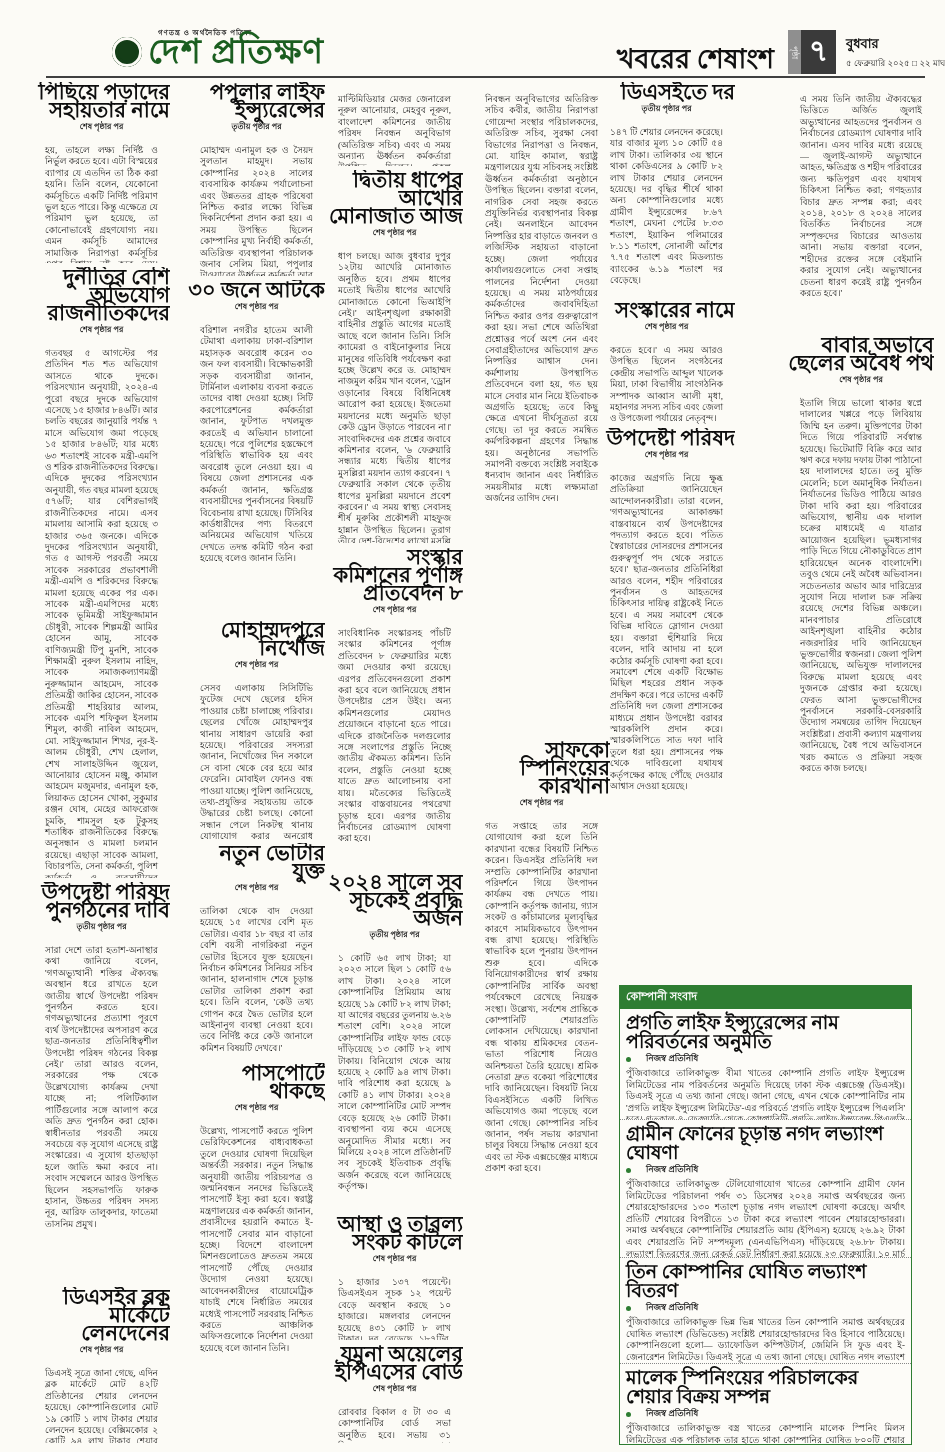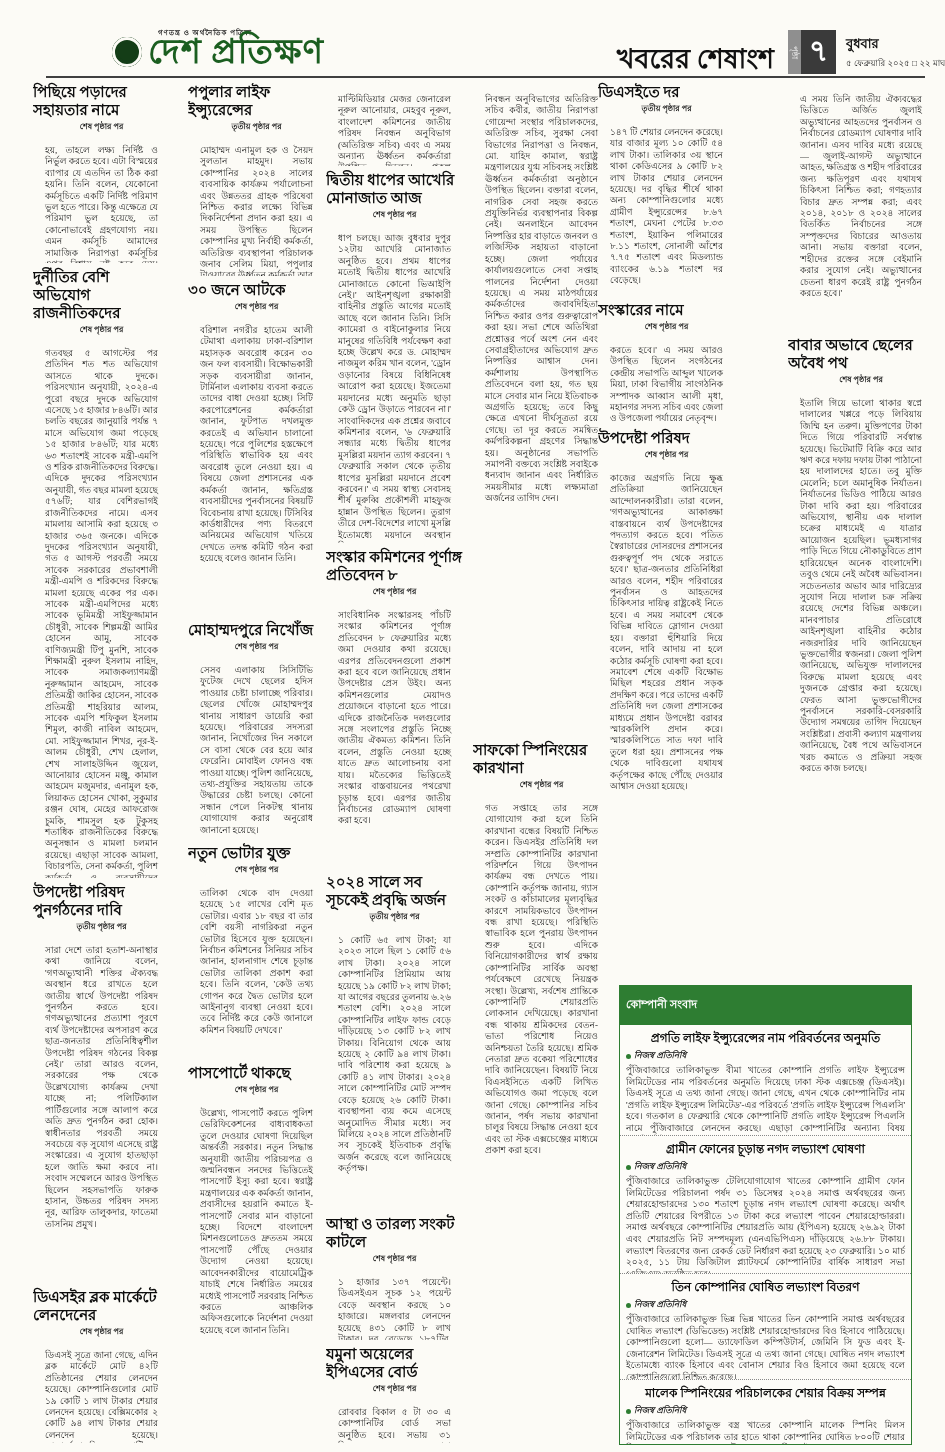--- a/index.html
+++ b/index.html
@@ -20,30 +20,30 @@
   .pagebox .plabel { width:13px; background:#8f8f8f; color:#fff; font-size:8px; writing-mode:vertical-rl; text-align:center; font-family:"Liberation Sans",sans-serif; }
   .pagebox .pnum { flex:1; background:#3a3a3a; color:#fff; font-size:30px; font-weight:bold; display:flex; align-items:center; justify-content:center; }
   .dateblock { position:absolute; left:800px; top:10px; width:140px; font-family:"Liberation Sans",sans-serif; }
   .dateblock .day { font-size:13px; font-weight:bold; color:#111; }
   .dateblock .dateline { font-size:8.5px; color:#222; margin-top:2px; }
   
   .col { position:absolute; top:82px; width:137px; }
   .c1 { left:33px; }  .c2 { left:188px; } .c3 { left:326px; }
   .c4 { left:473px; } .c5 { left:598px; } .c6 { left:788px; width:146px; }
   .article { overflow:hidden; margin-bottom:4px; }
-  .article h2 { margin:1px 0 1px 0; font-size:15px; line-height:18px; font-weight:bold; text-align:left; color:#0d0d0d; }
+  .article h2 { margin:1px 0 1px 0; font-size:21px; line-height:18px; font-weight:bold; text-align:right; color:#0d0d0d; }
   .byline { text-align:center; font-size:8px; font-weight:bold; color:#222; margin-bottom:2px; }
   .btxt { margin:12px; font-size:9px; line-height:11.4px; text-align:justify; color:#1c1c1c; }
   
   .company-box { position:absolute; left:619px; top:985px; width:293px; height:460px; border:1.5px solid var(--box-green); background:#fdfcf8; box-sizing:border-box; overflow:hidden; }
-  .company-box .bar { background:var(--box-green); color:#fff; font-size:11px; font-weight:bold; padding:10px 6px; font-family:"Liberation Sans",sans-serif; }
+  .company-box .bar { background:var(--box-green); color:#fff; font-size:11px; font-weight:bold; padding:2px 6px; font-family:"Liberation Sans",sans-serif; }
   .cb-article { padding:2px 6px 0 6px; overflow:hidden; }
   .cb-article + .cb-article { border-top:1px dotted #888; }
-  .cb-article h3 { margin:2px 0 1px 0; font-size:12px; line-height:19px; font-weight:bold; text-align:center; color:#0d0d0d; }
-  .cb-byline { font-size:8.5px; font-weight:bold; color:#222; display:flex; align-items:center; gap:3px; margin:1px 0 2px 0;font-style:italic; }
+  .cb-article h3 { margin:2px 0 1px 0; font-size:19px; line-height:19px; font-weight:bold; color:#0d0d0d; }
+  .cb-byline { font-size:8.5px; font-weight:bold; color:#222; display:flex; align-items:center; gap:15px; margin:1px 0 2px 0; }
   .cb-byline .dot { width:5px; height:5px; border-radius:50%; background:var(--box-green); display:inline-block; }
   .cb-body { margin:0; font-size:9px; line-height:11.6px; text-align:justify; color:#1c1c1c; }
 </style>
 </head>
 <body>
 
 <div class="page" style="--brand-green: #1b5e20; --box-green: #2e7d32;">
 
   <div class="masthead-wrap">
     <div class="tagline">গণতন্ত্র ও অর্থনৈতিক পত্রিকা</div>

